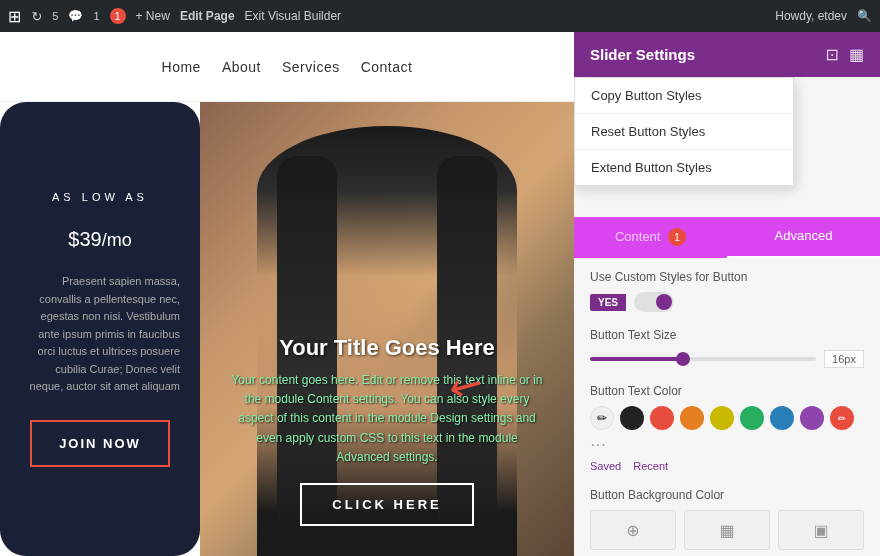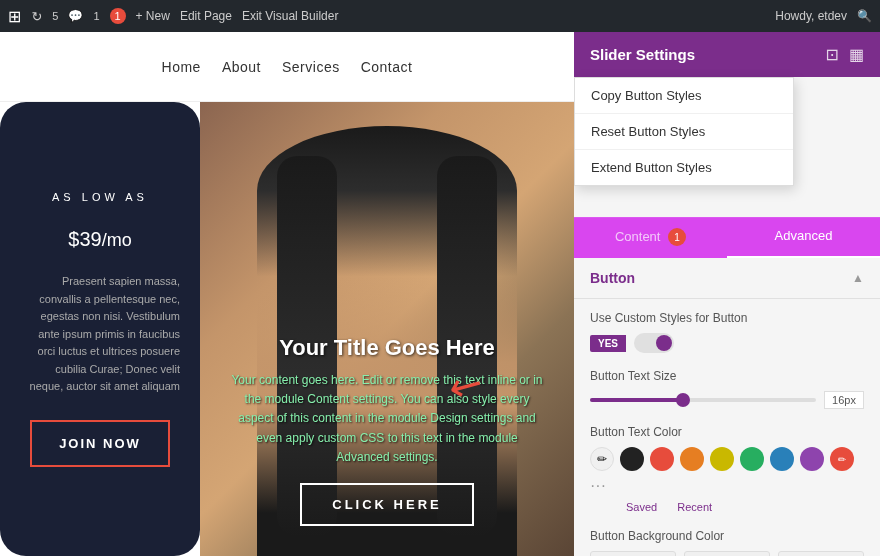--- a/index.html
+++ b/index.html
@@ -365,21 +365,21 @@
     .color-swatch.pencil {
       background: #f0f0f0;
       border: 1px solid #ddd;
       display: flex;
       align-items: center;
       justify-content: center;
       font-size: 12px;
     }
     .color-more { color: #999; font-size: 16px; cursor: pointer; }
 
-    .color-meta { display: flex; gap: 20px; margin-top: 6px; font-size: 11px; color: #7b2d8b; margin-left: 36px; }
+    .color-meta { display: flex; gap: 12px; margin-top: 6px; font-size: 11px; color: #7b2d8b; }
     .color-meta span { cursor: pointer; }
 
     
     .bg-color-field { margin-bottom: 8px; }
     .bg-color-label { font-size: 12px; color: #555; margin-bottom: 8px; }
     .bg-color-options { display: flex; gap: 8px; }
     .bg-color-opt {
       flex: 1;
       height: 40px;
       background: #f0f0f0;
@@ -401,21 +401,21 @@
 <body>
 
 <div class="admin-bar">
   <span style="font-size:16px; color:#fff;">⊞</span>
   <span style="font-size:13px;">↻</span>
   <span style="font-size:11px;">5</span>
   <span>💬</span>
   <span style="font-size:11px;">1</span>
   <span style="font-size:11px; background:#e74c3c; color:#fff; border-radius:50%; width:16px; height:16px; display:inline-flex; align-items:center; justify-content:center;">1</span>
   <span style="font-size:12px;">+ New</span>
-  <span style="font-size:12px; display:flex; align-items:center; gap:3px;">Edit Page</span>
+  <span style="font-size:12px; display:flex; align-items:center; gap:3px;font-weight:bold;">Edit Page</span>
   <span style="font-size:12px;">Exit Visual Builder</span>
   <span style="margin-left:auto;font-size:12px;">Howdy, etdev</span>
   <span style="font-size:12px;">🔍</span>
 </div>
 
 <div class="main-wrapper">
 
   <div class="site-preview">
 
     <div class="site-nav">
@@ -477,24 +477,20 @@
       <div class="settings-tab" style="color:rgba(255,255,255,0.7);">
         Content <span class="tab-badge">1</span>
       </div>
       <div class="settings-tab active">
         Advanced
       </div>
     </div>
 
     <div class="settings-content">
 
-      <div class="settings-section-header">
-        <span class="settings-section-title">Button</span>
-        <span class="settings-section-arrow">▲</span>
-      </div>
 
       <div class="settings-body">
 
         <div class="settings-field">
           <div class="settings-field-label">Use Custom Styles for Button</div>
           <div class="toggle-wrapper">
             <span class="toggle-yes">YES</span>
             <div class="toggle-track">
               <div class="toggle-thumb"></div>
             </div>

